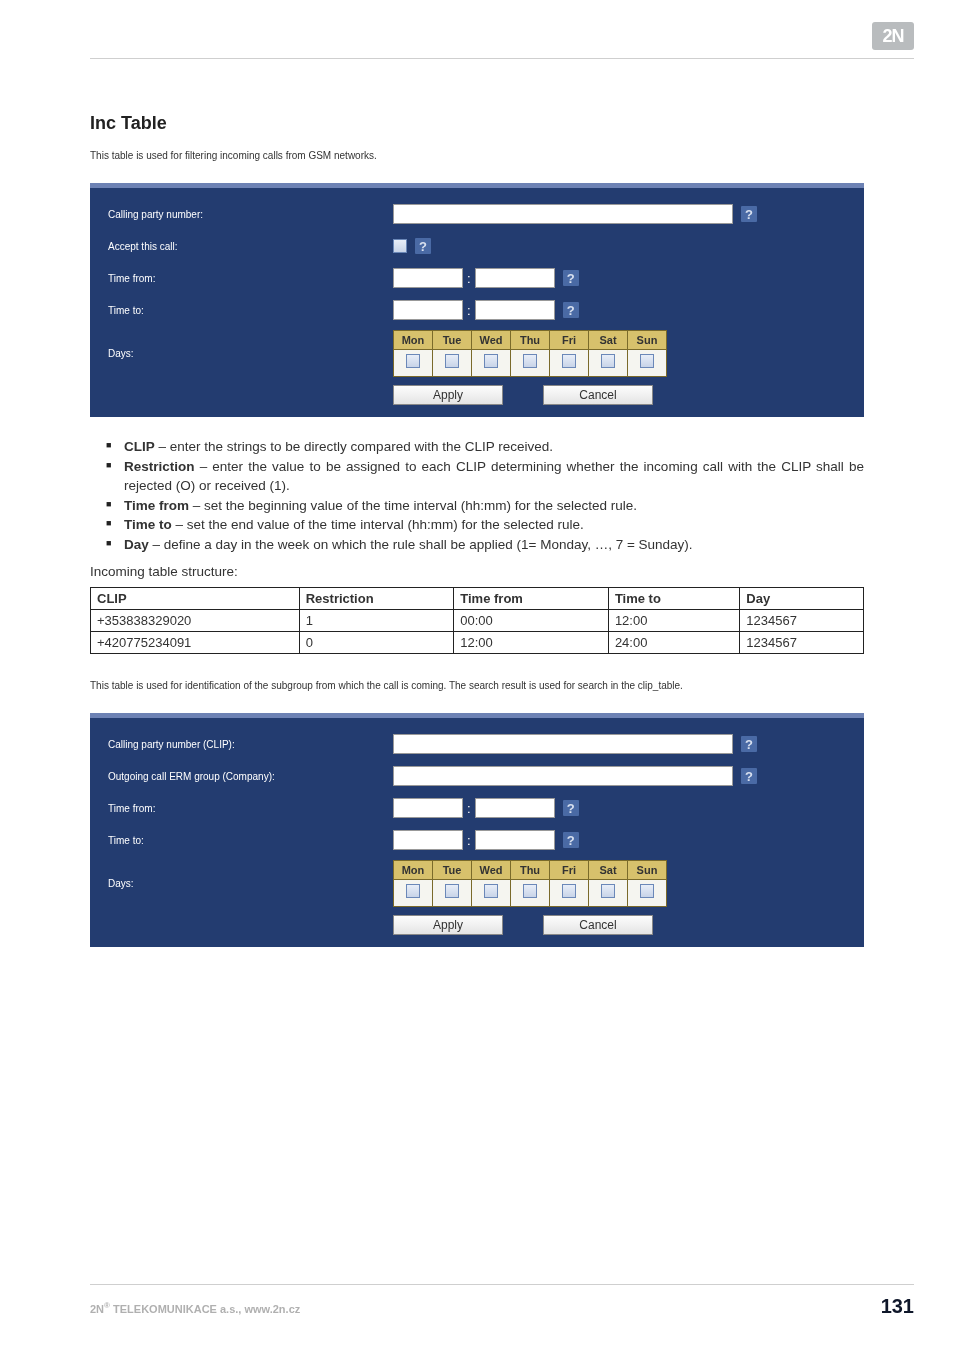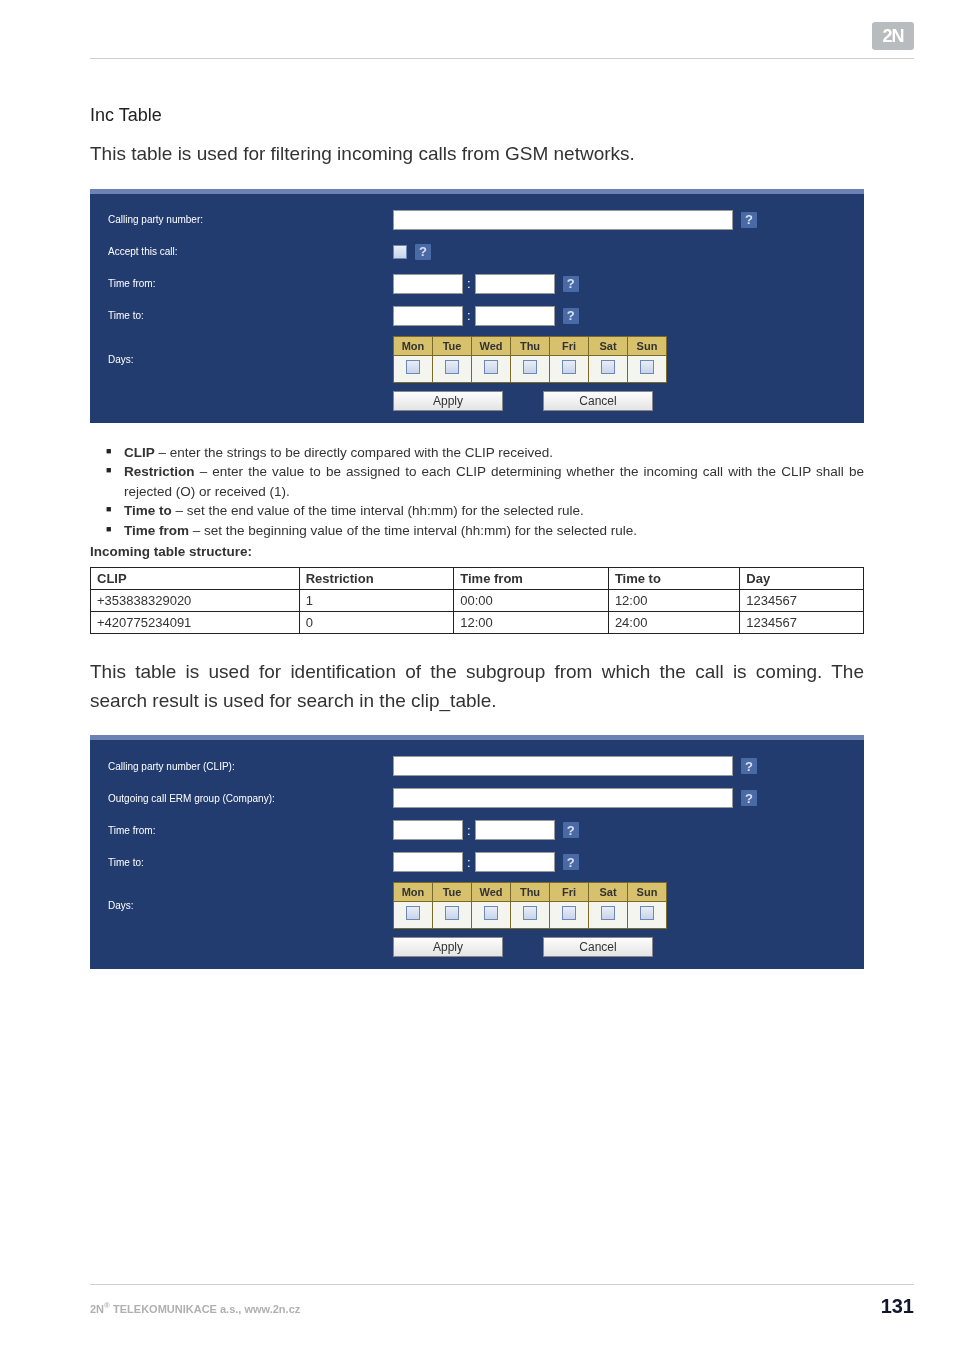--- a/index.html
+++ b/index.html
@@ -2,43 +2,43 @@
 <html><head>
 <meta charset="utf-8">
 <style>
   * { box-sizing: border-box; margin: 0; padding: 0; }
   html, body { width: 954px; height: 1350px; background: #fff; font-family: Verdana, Geneva, sans-serif; color: #333; }
   .page { position: relative; width: 954px; height: 1350px; padding: 30px 90px 0 90px; }
   .logo { position: absolute; top: 22px; right: 40px; width: 42px; height: 28px; background: #b9bcbe; border-radius: 3px; display: flex; align-items: center; justify-content: center; }
   .logo-inner { color: #fff; font-weight: bold; font-size: 18px; font-family: Arial, sans-serif; letter-spacing: -1px; }
   .top-rule { position: absolute; top: 58px; left: 90px; right: 40px; height: 1px; background: #cfcfcf; }
   .content { padding-top: 75px; }
-  h2 { font-size: 18px; font-weight: normal; color: #222; margin-bottom: 14px; }
-  p.desc { font-size: 19px; line-height: 1.5; margin-bottom: 20px; text-align: justify; }
+  h2 { font-size: 18px; font-weight: bold; color: #222; margin-bottom: 14px; margin-top: 8px; }
+  p.desc { font-size: 10px; line-height: 1.5; margin-bottom: 20px; text-align: justify; }
   .panel { background: #233c70; border-top: 5px solid #6d82b4; padding: 14px 18px 12px 18px; margin-bottom: 20px; }
   .panel-row { display: flex; align-items: center; margin-bottom: 8px; min-height: 24px; }
   .panel-label { color: #fff; font-size: 10px; width: 285px; flex-shrink: 0; }
   .panel-field { display: flex; align-items: center; gap: 4px; }
   .txt { height: 20px; background: #fff; border: 1px solid #999; font-size: 12px; padding: 0 2px; }
   .txt.wide { width: 340px; }
   .txt.small { width: 70px; text-align: right; }
   .txt.small2 { width: 80px; }
   .colon { color: #fff; font-size: 13px; }
   .help { display: inline-flex; width: 16px; height: 16px; background: #4a6aa5; color: #d8e0ef; font-weight: bold; font-size: 13px; align-items: center; justify-content: center; margin-left: 4px; border-radius: 1px; }
   .check { width: 14px; height: 14px; border: 1px solid #6b88b8; background: linear-gradient(#e8eef8,#c8d4e8); display: inline-block; }
   .days-table { border-collapse: collapse; }
   .days-table th { background: #d7c16c; border: 1px solid #7a6a2a; font-size: 11px; font-weight: bold; padding: 3px 4px; }
   .days-table td { border: 1px solid #7a6a2a; background: #f5f5f0; text-align: center; padding: 4px 12px; }
   .btn-row { display: flex; gap: 40px; margin-left: 285px; margin-top: 6px; }
   .btn { width: 110px; height: 20px; background: linear-gradient(#fdfdfd,#e4e4e4); border: 1px solid #888; font-size: 12px; text-align: center; line-height: 18px; cursor: pointer; }
-  ul.bullets { list-style: none; padding-left: 34px; margin-bottom: 4px; }
+  ul.bullets { list-style: none; padding-left: 34px; margin-bottom: 10px; }
   ul.bullets li { font-size: 13.5px; line-height: 1.45; text-align: justify; position: relative; padding-left: 0; }
   ul.bullets li::before { content: "■"; position: absolute; left: -18px; top: 2px; font-size: 9px; color: #222; }
   .bold { font-weight: bold; }
-  h4 { font-size: 13.5px; font-weight: bold; margin-bottom: 8px; }
+  h4 { font-size: 13.5px; font-weight: normal; margin-bottom: 8px; }
   table.data { border-collapse: collapse; width: 100%; margin-bottom: 24px; }
   table.data th, table.data td { border: 1px solid #222; font-size: 13px; padding: 3px 6px; text-align: left; }
   table.data th { font-weight: bold; background: #fff; }
   .footer { position: absolute; bottom: 32px; left: 90px; right: 40px; border-top: 1px solid #cfcfcf; padding-top: 10px; display: flex; justify-content: space-between; align-items: baseline; gap: 16px; }
   .footer-left { font-size: 11px; color: #b0b0b0; font-weight: bold; }
   .footer-left sup { font-size: 8px; }
   .footer-right { font-size: 20px; color: #0f172a; font-weight: bold; }
 </style>
 </head>
 <body>
@@ -116,22 +116,23 @@
       </div>
       <div class="btn-row">
         <div class="btn">Apply</div>
         <div class="btn">Cancel</div>
       </div>
     </div>
 
     <ul class="bullets">
       <li><span class="bold">CLIP</span><span> – enter the strings to be directly compared with the CLIP received.</span></li>
       <li><span class="bold">Restriction</span><span> – enter the value to be assigned to each CLIP determining whether the incoming call with the CLIP shall be rejected (O) or received (1).</span></li>
+      <li><span class="bold">Time from</span><span> – set the beginning value of the time interval (hh:mm) for the selected rule.</span></li>
       <li><span class="bold">Time to</span><span> – set the end value of the time interval (hh:mm) for the selected rule.</span></li>
-      <li><span class="bold">Time from</span><span> – set the beginning value of the time interval (hh:mm) for the selected rule.</span></li>
+      <li><span class="bold">Day</span><span> – define a day in the week on which the rule shall be applied (1= Monday, …, 7 = Sunday).</span></li>
     </ul>
 
     <h4>Incoming table structure:</h4>
 
     <table class="data">
       <tbody>
           <tr>
         <th style="width:27%">CLIP</th>
         <th style="width:20%">Restriction</th>
         <th style="width:20%">Time from</th>

